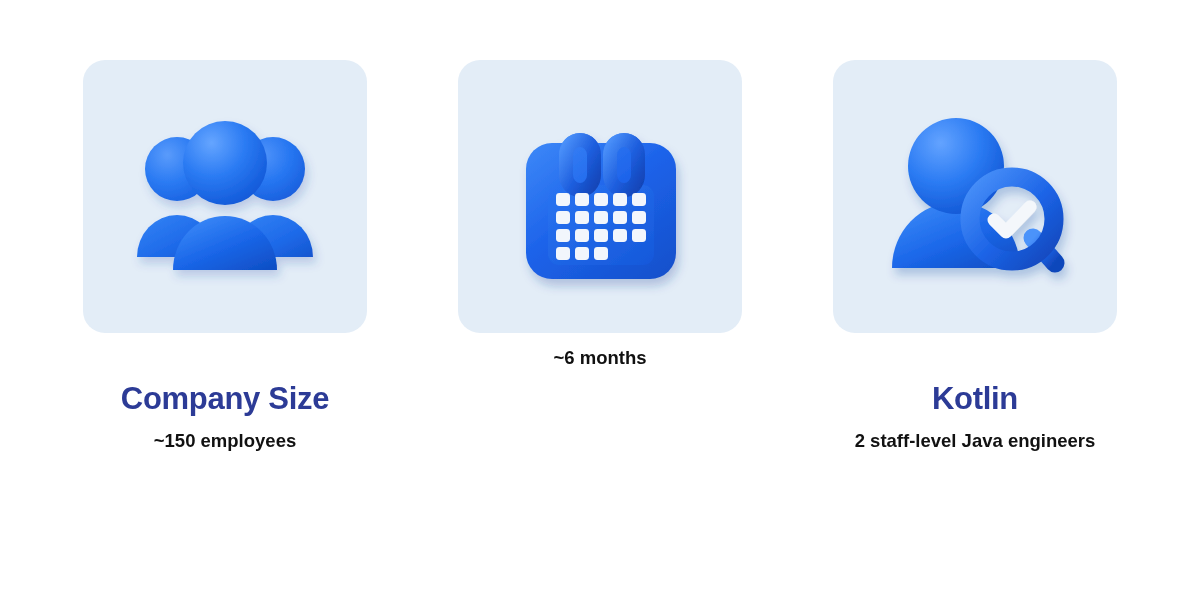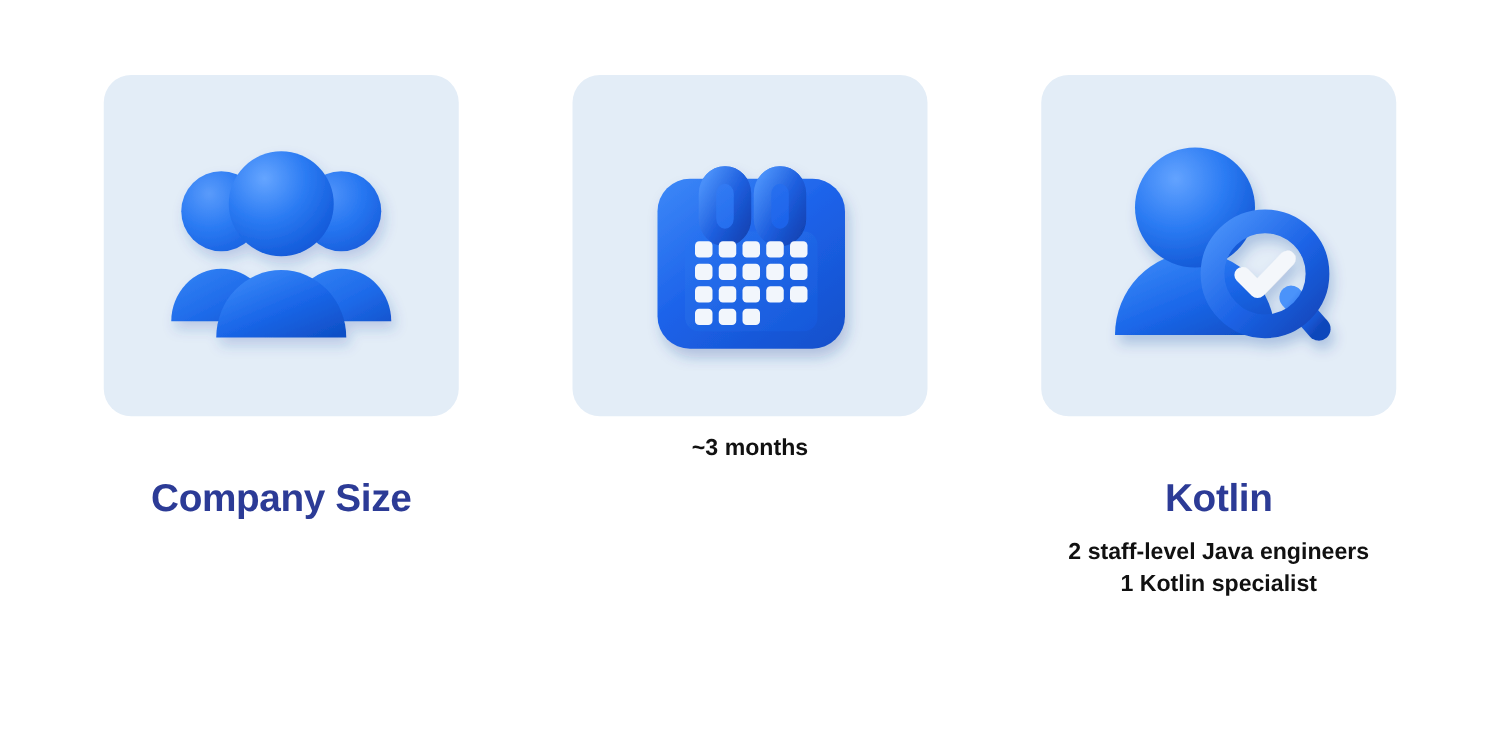--- a/index.html
+++ b/index.html
@@ -118,20 +118,23 @@
               <path d="M118 150 a40 42 0 0 1 80 0 z" fill="url(#pg-bodyL)"></path>
               <circle cx="158" cy="62" r="32" fill="url(#pg-headR)"></circle>
 
               <path d="M58 163 a52 54 0 0 1 104 0 z" fill="url(#pg-bodyC)"></path>
               <circle cx="110" cy="56" r="42" fill="url(#pg-headC)"></circle>
             </g>
           </svg>
         </span>
       </div>
       <div class="card-title">Company Size</div>
+      <div class="card-sub">
+        <span class="line">~150 employees</span>
+      </div>
     </div>
 
     <div class="col">
       <div class="icon-card">
         <span>
           <svg width="200" height="200" viewBox="0 0 200 200" xmlns="http://www.w3.org/2000/svg">
             <defs>
               <linearGradient id="cal-body" x1="8%" y1="0%" x2="92%" y2="100%">
                 <stop offset="0%" stop-color="#3b86f7"></stop>
                 <stop offset="45%" stop-color="#1d63ea"></stop>
@@ -187,21 +190,21 @@
 
                 <rect x="56" y="150" width="14" height="13" rx="3.4"></rect>
                 <rect x="75" y="150" width="14" height="13" rx="3.4"></rect>
                 <rect x="94" y="150" width="14" height="13" rx="3.4"></rect>
               </g>
             </g>
           </svg>
         </span>
       </div>
       <div class="card-sub">
-        <span class="line">~3 months</span>
+        <span class="line">~6 months</span>
       </div>
     </div>
 
     <div class="col">
       <div class="icon-card">
         <span>
           <svg width="210" height="190" viewBox="0 0 210 190" xmlns="http://www.w3.org/2000/svg">
             <defs>
               <radialGradient id="us-head" cx="34%" cy="26%" r="80%">
                 <stop offset="0%" stop-color="#63a3ff"></stop>
@@ -233,18 +236,17 @@
               <circle cx="142" cy="117" r="42" fill="none" stroke="url(#us-glass)" stroke-width="19"></circle>
 
               <path d="M124 118 l12 12 l24 -25" stroke="#f4f7fb" stroke-width="13" stroke-linecap="round" stroke-linejoin="round" fill="none"></path>
             </g>
           </svg>
         </span>
       </div>
       <div class="card-title">Kotlin</div>
       <div class="card-sub">
         <span class="line">2 staff-level Java engineers</span>
-        <span class="line">1 Kotlin specialist</span>
       </div>
     </div>
 
   </div>
 </div>
 
 </body></html>

